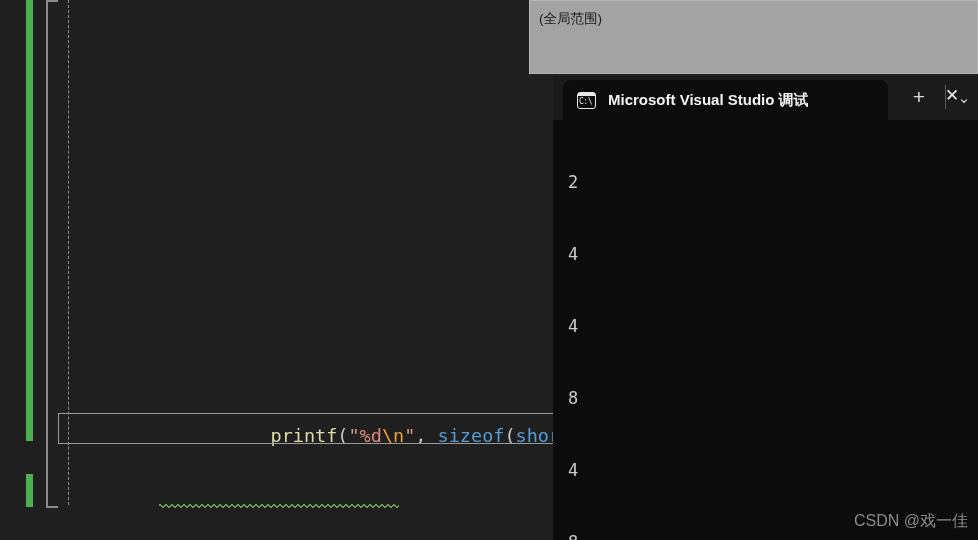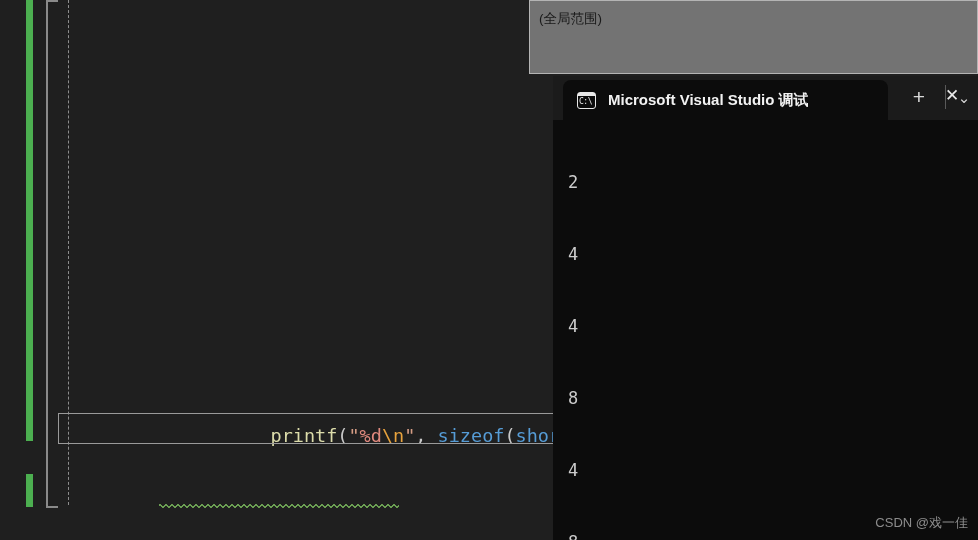--- a/index.html
+++ b/index.html
@@ -116,21 +116,21 @@
     pointer-events: none;
   }
 
   
   #nav-tooltip {
     position: absolute;
     left: 529px;
     top: 0px;
     width: 449px;
     height: 74px;
-    background: #737373;
+    background: #a3a3a3;
     border: 1px solid #b4b4b4;
     box-sizing: border-box;
     color: #1a1a1a;
     font-family: "Liberation Sans", sans-serif;
     font-size: 13.5px;
     padding: 9px 0 0 9px;
   }
   #nav-tooltip .tt-scope { margin-bottom: 18px; }
   #nav-tooltip .tt-desc  { white-space: nowrap; }
 
@@ -248,21 +248,21 @@
     white-space: pre;
   }
   #console-body .cline { height: 24px; }
 
   
   #watermark {
     position: absolute;
     right: 10px;
     bottom: 8px;
     color: #8c8c8c;
-    font-size: 13px;
+    font-size: 16px;
     font-family: "Liberation Sans", sans-serif;
   }
 </style>
 </head>
 <body>
 
 <div id="screen">
 
   <div id="editor">
     <div class="editor-gutter-strip"></div>

